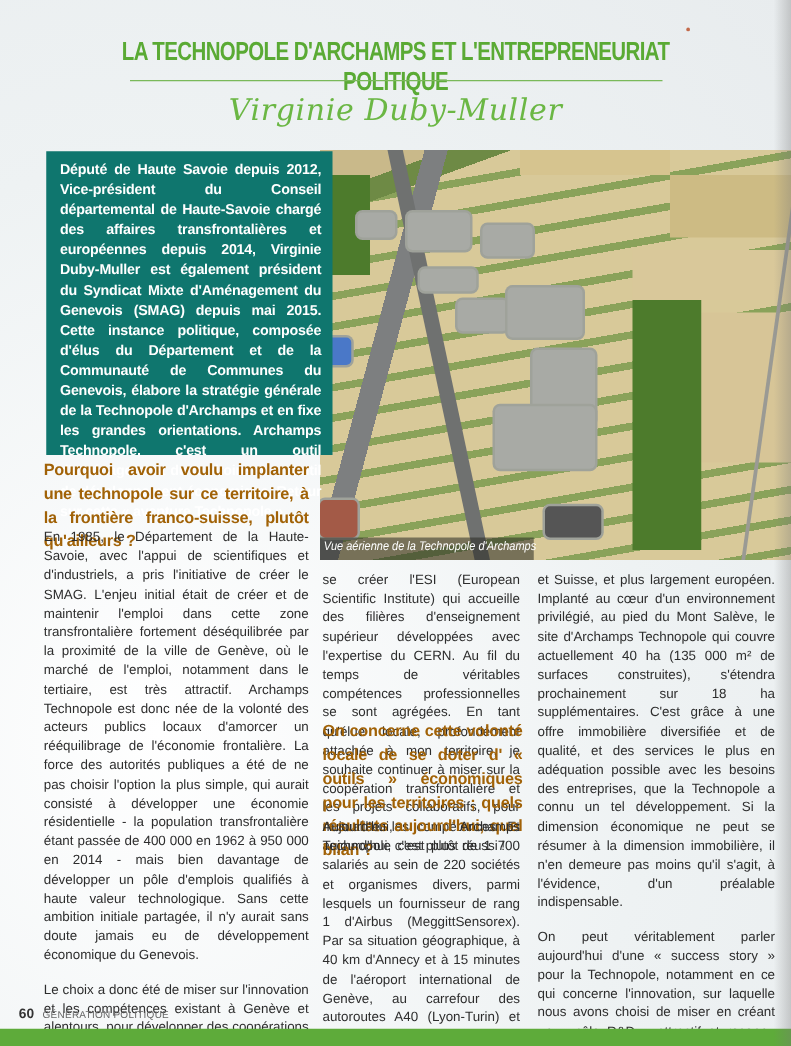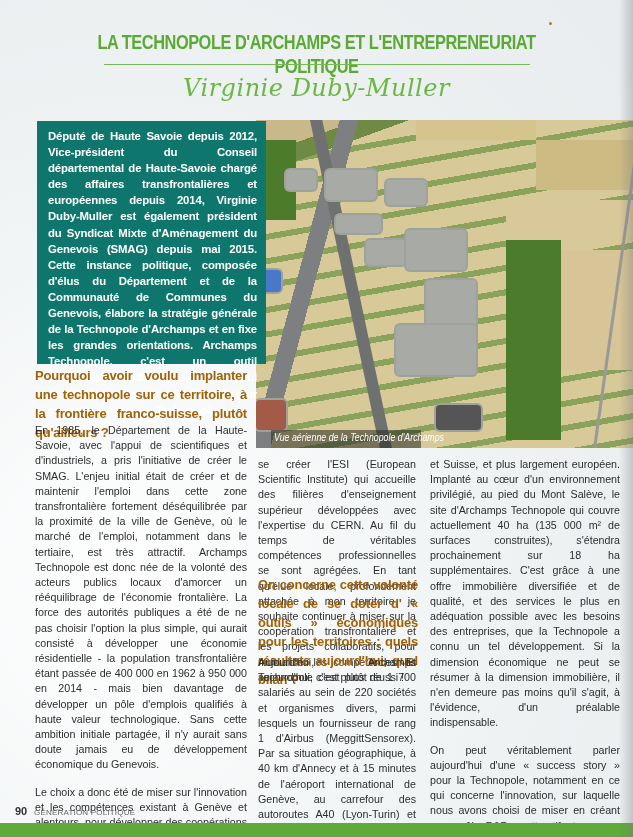--- a/index.html
+++ b/index.html
@@ -46,21 +46,21 @@
   }
   .photo .zone {
     position: absolute; background: #a8aaa5; border-radius: 4px;
     box-shadow: 0 0 0 2px #9fa29a;
   }
   .photo .field { position: absolute; background: #4f7a2f; }
   .photo .road {
     position: absolute; background: #6f7170;
   }
   .caption {
-    position: absolute; left: 271px; top: 430px; width: 150px; height: 18px;
+    position: absolute; left: 256px; top: 430px; width: 171px; height: 18px;
     background: rgba(40,40,35,0.55);
   }
   .caption span {
     position: absolute; left: 3px; top: 2px; font-size: 10px; font-style: italic;
     color: #ffffff; white-space: nowrap;
     transform: scaleX(0.88); transform-origin: left;
   }
   .intro-box {
     position: absolute; left: 37px; top: 121px; width: 229px; height: 243px;
     background: #0f766e;
@@ -149,17 +149,17 @@
   <p>Aujourd'hui, Archamps Technopole c'est plus de 1 700 salariés au sein de 220 sociétés et organismes divers, parmi lesquels un fournisseur de rang 1 d'Airbus (MeggittSensorex). Par sa situation géographique, à 40 km d'Annecy et à 15 minutes de l'aéroport international de Genève, au carrefour des autoroutes A40 (Lyon-Turin) et A41 (Grenoble-Genève), la Technopole bénéficie d'un accès facilité aux marchés Rhône-Alpin, Genevois</p>
 </div>
 
 <div class="col col-3">
   <p>et Suisse, et plus largement européen. Implanté au cœur d'un environnement privilégié, au pied du Mont Salève, le site d'Archamps Technopole qui couvre actuellement 40 ha (135 000 m² de surfaces construites), s'étendra prochainement sur 18 ha supplémentaires. C'est grâce à une offre immobilière diversifiée et de qualité, et des services le plus en adéquation possible avec les besoins des entreprises, que la Technopole a connu un tel développement. Si la dimension économique ne peut se résumer à la dimension immobilière, il n'en demeure pas moins qu'il s'agit, à l'évidence, d'un préalable indispensable.</p>
   <p>On peut véritablement parler aujourd'hui d'une « success story » pour la Technopole, notamment en ce qui concerne l'innovation, sur laquelle nous avons choisi de miser en créant un « pôle R&amp;D » attractif et reconnu (label RETIS). Nous avons en effet contribué au développement de deux plateformes technologiques qui ont permis d'attirer des compétences fortes et rares.</p>
 
 </div>
 
 <div class="folio">
-  <span class="num">90</span>
+  <span class="num">60</span>
   <span class="mag">GÉNÉRATION POLITIQUE</span>
 </div>
 <div class="bottom-bar"></div>
 <div class="right-shadow"></div>
 
 </body></html>

